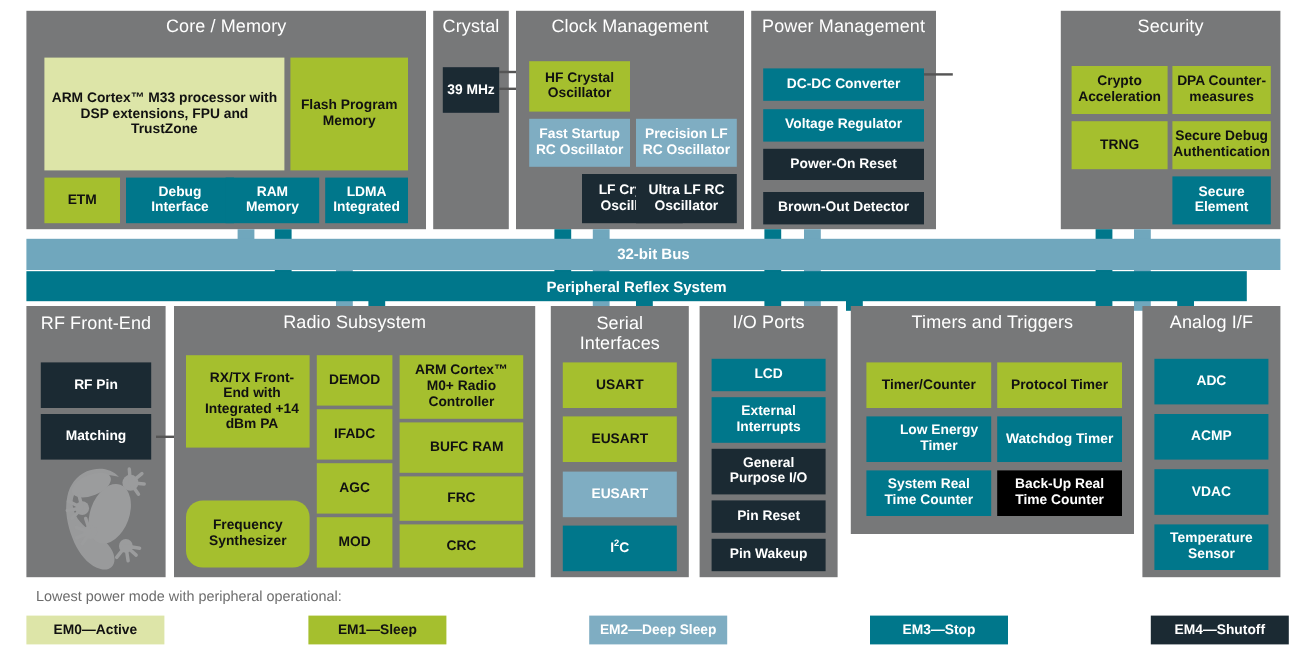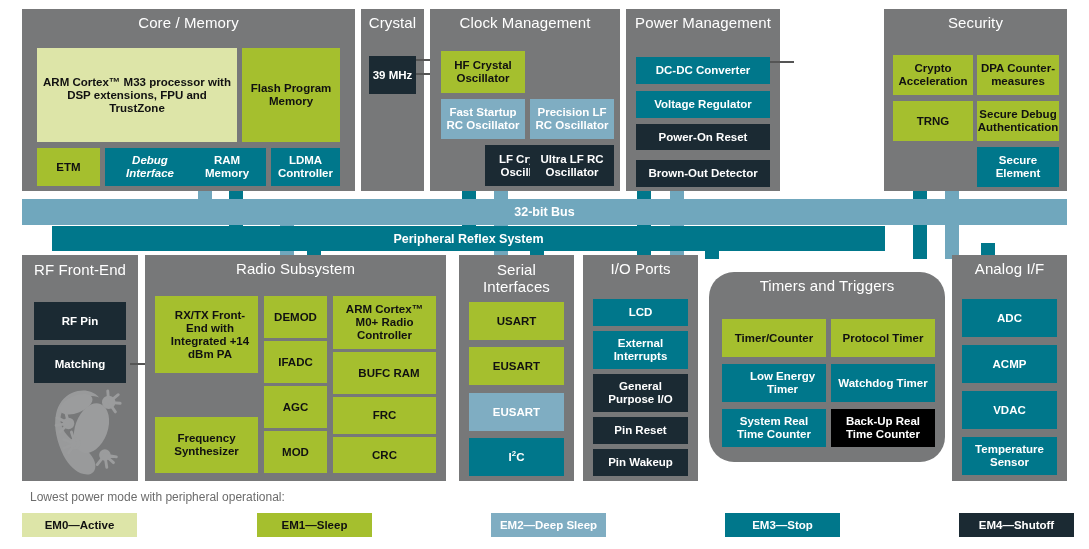--- a/index.html
+++ b/index.html
@@ -66,23 +66,23 @@
 </head>
 <body>
 
 <div id="stage">
 
   <div class="abs group" style="left:22px;top:9px;width:333px;height:182px;">
     <div class="group-title">Core / Memory</div>
     <div class="blk em0" style="left:15px;top:39px;width:200px;height:94px;font-size:11.5px;">ARM Cortex™ M33 processor with DSP extensions, FPU and TrustZone</div>
     <div class="blk em1" style="left:220px;top:39px;width:98px;height:94px;">Flash Program Memory</div>
     <div class="blk em1" style="left:15px;top:139px;width:63px;height:38px;">ETM</div>
-    <div class="blk em3" style="left:83px;top:139px;width:90px;height:38px;font-style:italic;">Debug Interface</div>
+    <div class="blk em3" style="left:83px;top:139px;width:90px;height:38px;">Debug Interface</div>
     <div class="blk em3" style="left:166px;top:139px;width:78px;height:38px;">RAM Memory</div>
-    <div class="blk em3" style="left:249px;top:139px;width:69px;height:38px;">LDMA Controller</div>
+    <div class="blk em3" style="left:249px;top:139px;width:69px;height:38px;">LDMA Integrated</div>
   </div>
 
   <div class="abs group" style="left:361px;top:9px;width:63px;height:182px;">
     <div class="group-title">Crystal</div>
     <div class="blk em4" style="left:8px;top:47px;width:47px;height:38px;">39 MHz</div>
   </div>
 
   <div class="wire" style="left:416px;top:59px;width:26px;height:2px;"></div>
   <div class="wire" style="left:416px;top:73px;width:26px;height:2px;"></div>
 
@@ -131,21 +131,21 @@
   <div class="conn-dark" style="left:705px;top:243px;width:14px;height:16px;"></div>
 
   <div class="conn-dark" style="left:913px;top:191px;width:14px;height:68px;"></div>
   <div class="conn-light" style="left:945px;top:191px;width:14px;height:9px;"></div>
   <div class="conn-light" style="left:945px;top:225px;width:14px;height:34px;"></div>
   <div class="conn-dark" style="left:981px;top:243px;width:14px;height:16px;"></div>
 
   <div class="abs bus32" style="left:22px;top:199px;width:1045px;height:26px;">
     <div class="bus-label">32-bit Bus</div>
   </div>
-  <div class="abs prs" style="left:22px;top:226px;width:833px;height:25px;margin-left:30px;">
+  <div class="abs prs" style="left:22px;top:226px;width:1017px;height:25px;">
     <div class="bus-label">Peripheral Reflex System</div>
   </div>
 
   <div class="abs group" style="left:22px;top:255px;width:116px;height:226px;">
     <div class="group-title two-line" style="top:6px;padding:0 4px;">RF Front-End</div>
     <div class="blk em4" style="left:12px;top:47px;width:92px;height:38px;">RF Pin</div>
     <div class="blk em4" style="left:12px;top:90px;width:92px;height:38px;">Matching</div>
 
     <svg class="gecko" viewBox="0 0 100 92" style="left:10px;top:133px;width:96px;height:88px;">
       <g fill="#9b9c9d">
@@ -164,21 +164,21 @@
         <path d="M76 70 l9 8 M76 70 l12 2 M76 70 l2 13 M76 70 l-8 10" stroke="#9b9c9d" stroke-width="3" fill="none" stroke-linecap="round"></path>
       </g>
     </svg>
   </div>
 
   <div class="wire" style="left:130px;top:363px;width:24px;height:2px;"></div>
 
   <div class="abs group" style="left:145px;top:255px;width:301px;height:226px;">
     <div class="group-title">Radio Subsystem</div>
     <div class="blk em1" style="left:10px;top:41px;width:103px;height:77px;padding-left:10px;">RX/TX Front-End with Integrated +14 dBm PA</div>
-    <div class="blk em1" style="left:10px;top:162px;width:103px;height:56px;">Frequency Synthesizer</div>
+    <div class="blk em1" style="left:10px;top:162px;width:103px;height:56px;border-radius:14px;">Frequency Synthesizer</div>
     <div class="blk em1" style="left:119px;top:41px;width:63px;height:42px;">DEMOD</div>
     <div class="blk em1" style="left:119px;top:86px;width:63px;height:42px;">IFADC</div>
     <div class="blk em1" style="left:119px;top:131px;width:63px;height:42px;">AGC</div>
     <div class="blk em1" style="left:119px;top:176px;width:63px;height:42px;">MOD</div>
     <div class="blk em1" style="left:188px;top:41px;width:103px;height:53px;">ARM Cortex™ M0+ Radio Controller</div>
     <div class="blk em1" style="left:188px;top:97px;width:103px;height:42px;padding-left:12px;">BUFC RAM</div>
     <div class="blk em1" style="left:188px;top:142px;width:103px;height:37px;">FRC</div>
     <div class="blk em1" style="left:188px;top:182px;width:103px;height:36px;">CRC</div>
   </div>
 
@@ -194,21 +194,21 @@
 
   <div class="abs group" style="left:583px;top:255px;width:115px;height:226px;">
     <div class="group-title">I/O Ports</div>
     <div class="blk em3" style="left:10px;top:44px;width:95px;height:27px;">LCD</div>
     <div class="blk em3" style="left:10px;top:76px;width:95px;height:38px;">External Interrupts</div>
     <div class="blk em4" style="left:10px;top:119px;width:95px;height:38px;">General Purpose I/O</div>
     <div class="blk em4" style="left:10px;top:162px;width:95px;height:27px;">Pin Reset</div>
     <div class="blk em4" style="left:10px;top:194px;width:95px;height:27px;">Pin Wakeup</div>
   </div>
 
-  <div class="abs group" style="left:709px;top:272px;width:236px;height:190px;border-radius:25px;">
+  <div class="abs group" style="left:709px;top:255px;width:236px;height:190px;">
     <div class="group-title">Timers and Triggers</div>
     <div class="blk em1" style="left:13px;top:47px;width:104px;height:38px;">Timer/Counter</div>
     <div class="blk em1" style="left:122px;top:47px;width:104px;height:38px;">Protocol Timer</div>
     <div class="blk em3" style="left:13px;top:92px;width:104px;height:38px;padding-left:20px;">Low Energy Timer</div>
     <div class="blk em3" style="left:122px;top:92px;width:104px;height:38px;">Watchdog Timer</div>
     <div class="blk em3" style="left:13px;top:137px;width:104px;height:38px;">System Real Time Counter</div>
     <div class="blk emblack" style="left:122px;top:137px;width:104px;height:38px;">Back-Up Real Time Counter</div>
   </div>
 
   <div class="abs group" style="left:952px;top:255px;width:115px;height:226px;">

